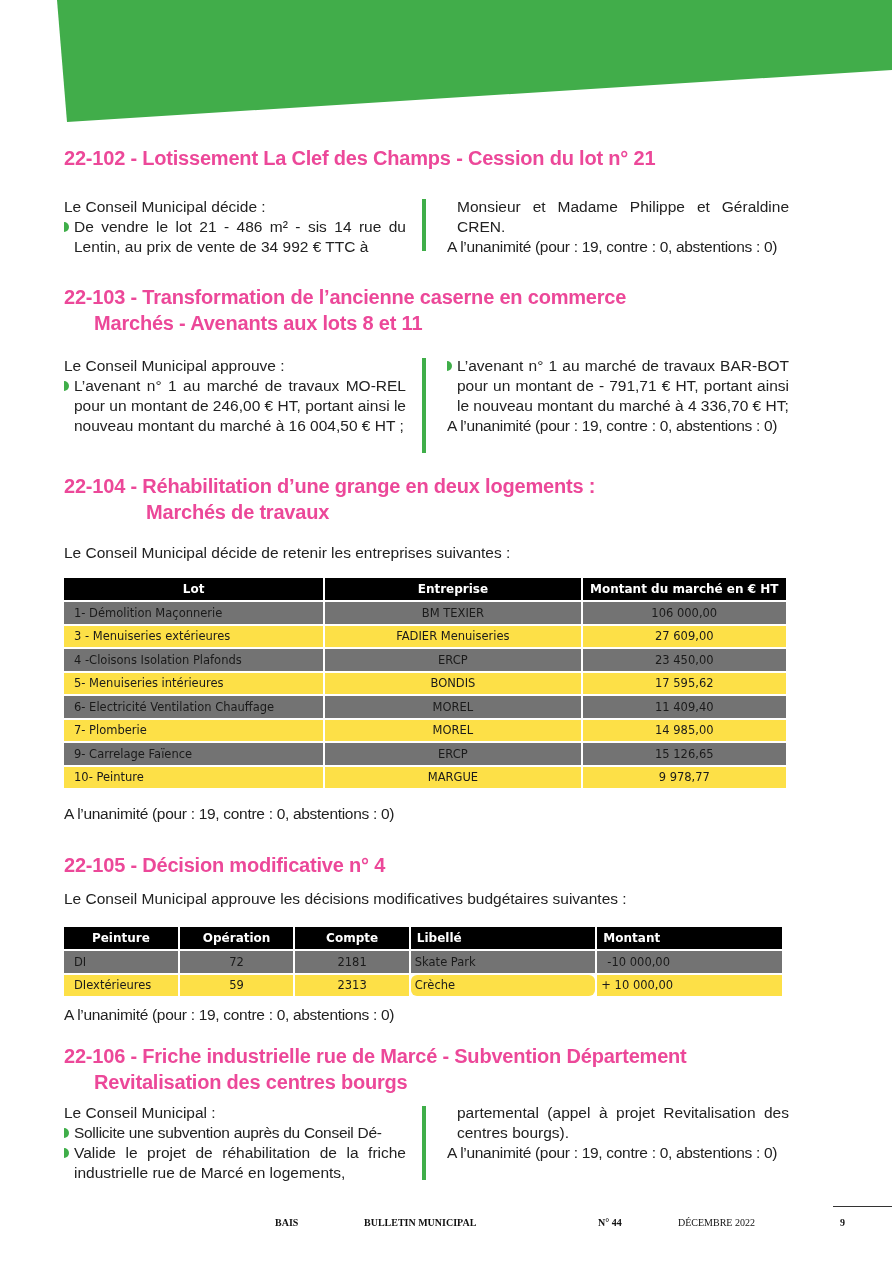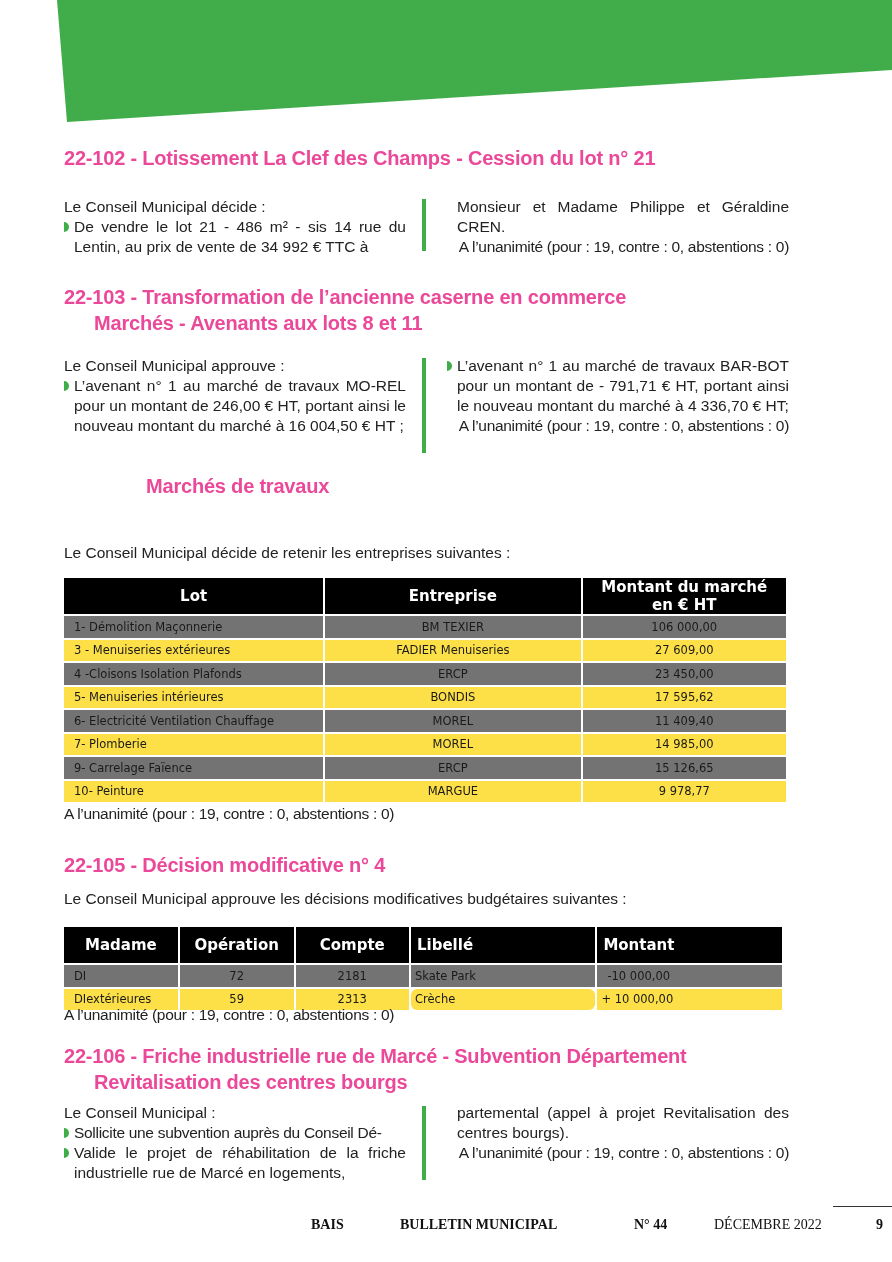--- a/index.html
+++ b/index.html
@@ -24,38 +24,38 @@
   .bullet { position: relative; padding-left: 10px; display: block; }
   .bullet::before {
     content: ""; position: absolute; left: 0; top: 5px;
     width: 5px; height: 10px; background: #3fae49;
     border-radius: 0 6px 6px 0;
   }
   .cont { padding-left: 10px; display: block; }
 
   .vbar { position: absolute; left: 422px; width: 4px; background: #3fae49; }
 
-  .vote { white-space: nowrap; text-align: right; letter-spacing: -0.3px; }
+  .vote { white-space: nowrap; text-align: left; letter-spacing: -0.3px; }
   .plain { position: absolute; left: 64px; }
 
   table.grid {
     position: absolute; border-collapse: separate; border-spacing: 2px;
     font-family: "DejaVu Sans", sans-serif; font-size: 11.5px; color: #1a1a1a;
   }
   table.grid th {
-    background: #000; color: #fff; font-weight: bold; height: 36px;
-    font-size: 15px; text-align: center; padding: 0 6px;
+    background: #000; color: #fff; font-weight: bold; height: 22px;
+    font-size: 12px; text-align: center; padding: 0 6px;
   }
   table.grid td { height: 21.5px; padding: 0 10px; }
   table.grid tr.dark td { background: #737373; }
   table.grid tr.light td { background: #fde047; }
   table.grid .c { text-align: center; }
   table.grid .l { text-align: left; }
 
-  .footer { position: absolute; top: 1217px; font-family: "Liberation Serif", serif; font-size: 14px; color: #111; margin-left: 36px; }
+  .footer { position: absolute; top: 1217px; font-family: "Liberation Serif", serif; font-size: 10px; color: #111; }
   .footer.bold { font-weight: bold; }
   .footer-rule { position: absolute; left: 833px; top: 1206px; width: 59px; height: 1px; background: #333; }
 </style>
 </head>
 <body>
 
 <svg class="top-banner" viewBox="0 0 892 125" width="892" height="125">
   <polygon points="57,0 892,0 892,70 67,122" fill="#41ad4a"></polygon>
 </svg>
 
@@ -80,20 +80,21 @@
   <span style="display:block;">Le Conseil Municipal approuve :</span>
   <span class="bullet">L’avenant n° 1 au marché de travaux MO-REL pour un montant de 246,00 € HT, portant ainsi le nouveau montant du marché à 16 004,50 € HT ;</span>
 </div>
 <div class="vbar" style="top:358px;height:95px;"></div>
 <div class="col col-right body-text" style="top:356px;">
   <span class="bullet"> L’avenant n° 1 au marché de travaux BAR-BOT pour un montant de - 791,71 € HT, portant ainsi le nouveau montant du marché à 4 336,70 € HT;</span>
   <span class="vote" style="display:block;">A l’unanimité (pour : 19, contre : 0, abstentions : 0)</span>
 </div>
 
 <h2 class="section-title" style="top:473px;">
+  <span>22-104 - Réhabilitation d’une grange en deux logements :</span>
   <span class="line2" style="padding-left:82px;">Marchés de travaux</span>
 </h2>
 
 <p class="plain body-text" style="top:543px;">Le Conseil Municipal décide de retenir les entreprises suivantes :</p>
 
 <table class="grid" style="left:62px;top:576px;width:726px;">
   <colgroup>
       <col style="width:260px">
       <col style="width:256px">
       <col style="width:204px">
@@ -158,21 +159,21 @@
 <table class="grid" style="left:62px;top:925px;width:722px;">
   <colgroup>
       <col style="width:114px">
       <col style="width:114px">
       <col style="width:114px">
       <col style="width:186px">
       <col style="width:186px">
     </colgroup>
   <thead>
     <tr>
-      <th>Madame</th>
+      <th>Peinture</th>
       <th>Opération</th>
       <th>Compte</th>
       <th class="l" style="text-align:left;">Libellé</th>
       <th class="l" style="text-align:left;">Montant</th>
     </tr>
   </thead>
   <tbody>
     <tr class="dark">
       <td class="l">DI</td>
       <td class="c">72</td>

